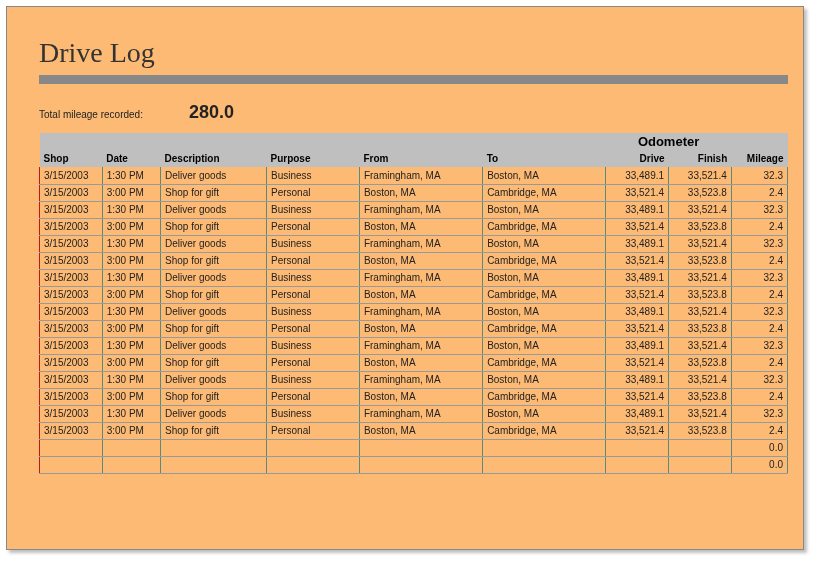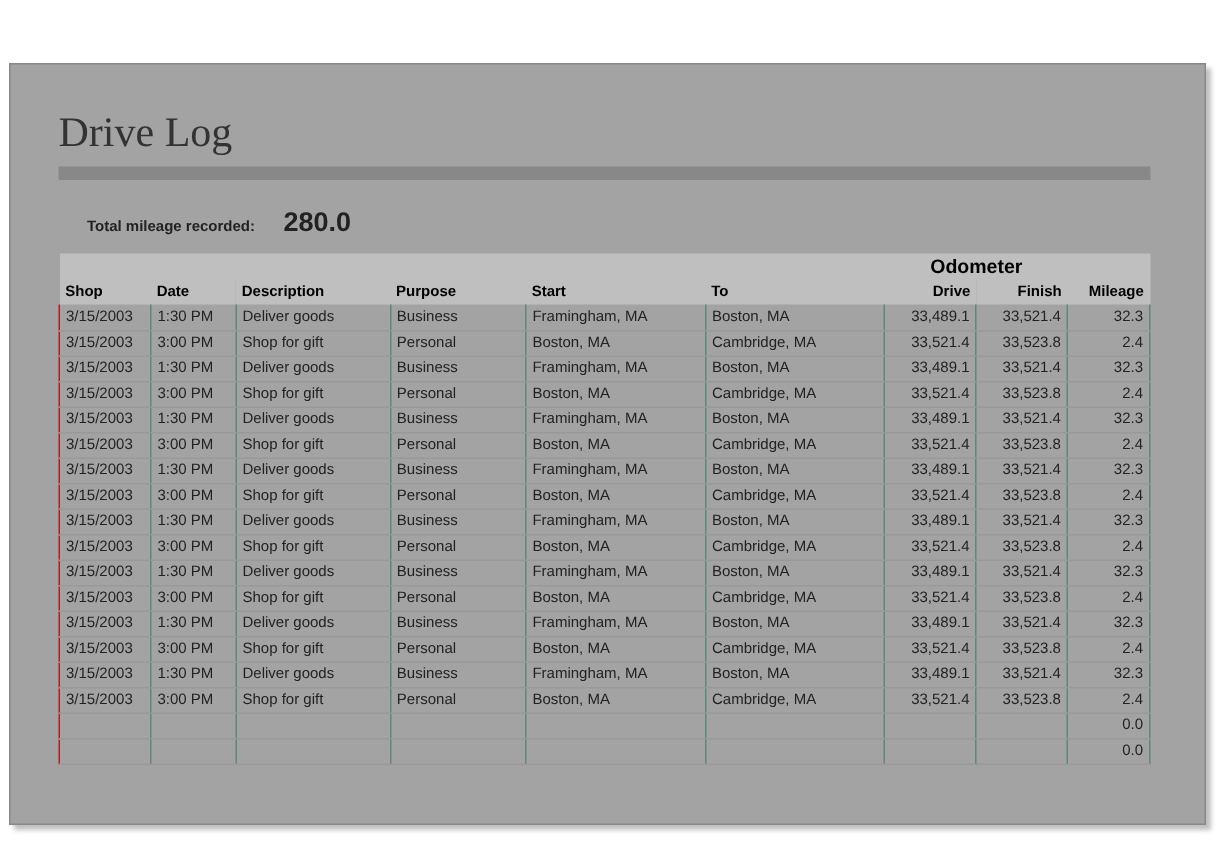--- a/index.html
+++ b/index.html
@@ -13,46 +13,44 @@
     position: relative;
   }
   .page-border {
     position: absolute;
     top: 6px;
     left: 6px;
     right: 10px;
     bottom: 12px;
     border: 1px solid #888;
     box-shadow: 3px 3px 3px rgba(0,0,0,0.25);
-    padding: 30px 36px 20px 32px;
-    background: #a3a3a3;
-    margin-top: 36px;
+    padding: 30px 15px 20px 32px;
+    background: #fdba74;
   }
   .title {
     font-family: Georgia, 'Times New Roman', serif;
     font-size: 28px;
     color: #333;
     margin-bottom: 6px;
   }
   .title-bar {
     height: 9px;
     background: #888;
     margin-bottom: 18px;
   }
   .summary-row {
     display: flex;
     align-items: baseline;
     margin-bottom: 10px;
   }
   .summary-label {
     font-size: 10px;
-    font-weight: bold;
+    font-weight: normal;
     color: #222;
     width: 150px;
-    text-align: center;
   }
   .summary-value {
     font-size: 18px;
     font-weight: bold;
     color: #222;
   }
   table {
     width: 100%;
     border-collapse: collapse;
     font-size: 10px;
@@ -127,21 +125,21 @@
       <tr class="odo-row">
         <td colspan="6"></td>
         <td colspan="2">Odometer</td>
         <td></td>
       </tr>
       <tr class="head-row">
         <td>Shop</td>
         <td>Date</td>
         <td>Description</td>
         <td>Purpose</td>
-        <td>Start</td>
+        <td>From</td>
         <td>To</td>
         <td class="num">Drive</td>
         <td class="num">Finish</td>
         <td class="num">Mileage</td>
       </tr>
     </thead>
     <tbody id="table-body">
         <tr>
           <td>3/15/2003</td>
           <td>1:30 PM</td>

